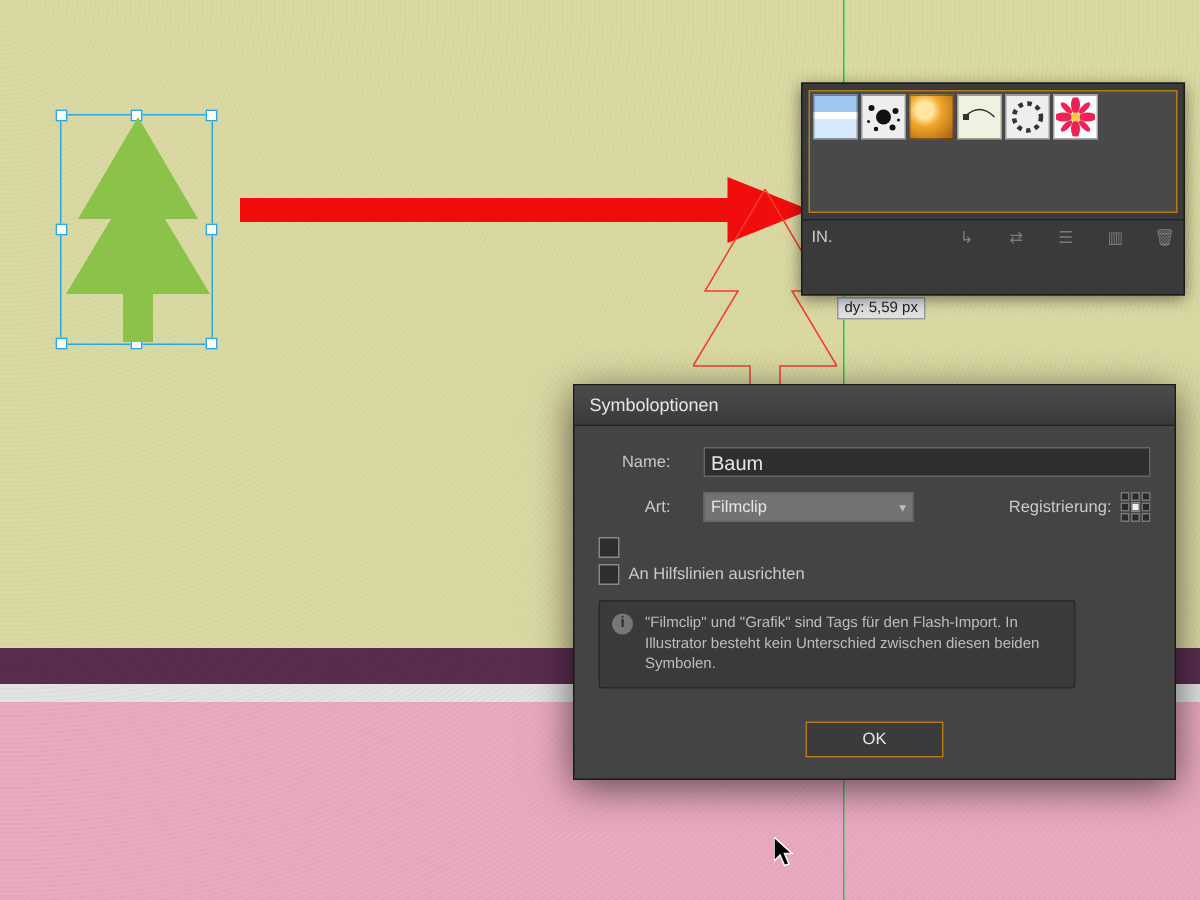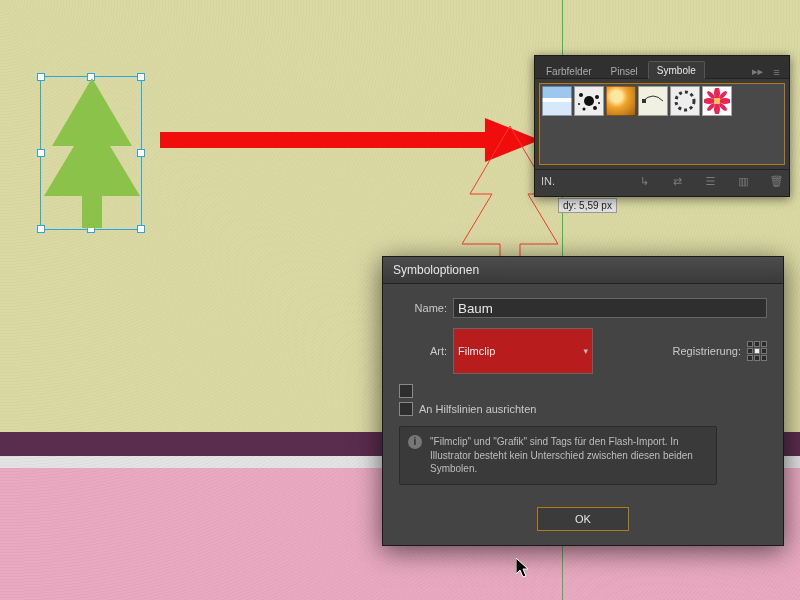--- a/index.html
+++ b/index.html
@@ -40,23 +40,23 @@
   .sw5{background:#eee}
   .sw6{background:#fff}
   .sp-footer{display:flex;align-items:center;height:22px;padding:0 6px;gap:20px;color:#888;border-top:1px solid #222}
   .sp-footer .spacer{flex:1}
   .ico{width:13px;height:13px;display:inline-flex;align-items:center;justify-content:center;font-size:11px;color:#7c7c7c}
   
   .dialog{position:absolute;left:382px;top:256px;width:400px;background:#444;border:1px solid #1a1a1a;box-shadow:0 5px 25px rgba(0,0,0,.6);color:#d6d6d6}
   .dlg-title{height:26px;line-height:26px;padding-left:10px;background:linear-gradient(#4c4c4c,#3a3a3a);border-bottom:1px solid #222;font-size:12px;color:#e5e5e5}
   .dlg-body{padding:14px 16px 12px 16px}
   .row{display:flex;align-items:center;margin-bottom:10px}
-  .lbl{width:48px;text-align:right;padding-right:6px;color:#c9c9c9}
+  .lbl{width:48px;text-align:right;padding-right:22px;color:#c9c9c9}
   .inp{flex:1;height:18px;background:#2f2f2f;border:1px solid #666;color:#e6e6e6;padding:0 4px}
-  .sel{width:130px;height:18px;background:#b91c1c;border:1px solid #666;color:#e6e6e6;padding:13px 4px;display:flex;align-items:center;justify-content:space-between}
+  .sel{width:130px;height:18px;background:#737373;border:1px solid #666;color:#e6e6e6;padding:0 4px;display:flex;align-items:center;justify-content:space-between}
   .sel::after{content:"▾";font-size:9px;color:#bbb}
   .reg{margin-left:auto;display:flex;align-items:center;gap:6px;color:#c9c9c9}
   .reg-grid{width:20px;height:20px;display:grid;grid-template-columns:repeat(3,1fr);grid-template-rows:repeat(3,1fr);gap:1px}
   .reg-grid span{background:#2a2a2a;border:1px solid #777}
   .reg-grid span.c{background:#eee}
   .cb-row{display:flex;align-items:center;gap:6px;margin:4px 0;color:#c9c9c9}
   .cb{width:12px;height:12px;border:1px solid #888;background:#2e2e2e}
   .info-box{display:flex;gap:8px;background:#3a3a3a;border:1px solid #2a2a2a;border-radius:2px;padding:8px;margin-top:10px;color:#bdbdbd;font-size:10px;line-height:1.35;max-width:300px}
   .info-i{width:14px;height:14px;border-radius:50%;background:#777;color:#2a2a2a;font-weight:bold;display:flex;align-items:center;justify-content:center;font-size:10px;flex:none}
   .dlg-buttons{display:flex;justify-content:center;gap:24px;padding:10px 0 14px 0}
@@ -90,29 +90,20 @@
     <path d="M325 0 L380 22 L325 44 Z" fill="#f20d0d"></path>
   </svg>
 
   <svg class="tree-outline" width="96" height="150" viewBox="0 0 96 150">
     <path d="M48 0 L88 68 L66 68 L96 118 L58 118 L58 150 L38 150 L38 118 L0 118 L30 68 L8 68 Z" fill="none" stroke="#f23b2e" stroke-width="1"></path>
   </svg>
 
   <div class="dy-tip">dy: 5,59 px</div>
 
   <div class="symbols-panel">
-    <div class="sp-tabs">
-      <div class="sp-tab">Farbfelder</div>
-      <div class="sp-tab">Pinsel</div>
-      <div class="sp-tab active">Symbole</div>
-      <div class="sp-tools">
-        <span class="ico">▸▸</span>
-        <span class="ico">≡</span>
-      </div>
-    </div>
     <div class="sp-body">
       <div class="swatch sw1"></div>
       <div class="swatch sw2">
         <svg width="26" height="26" viewBox="0 0 26 26">
             <g fill="#111">
               <circle cx="13" cy="13" r="5"></circle>
               <circle cx="5" cy="7" r="2"></circle>
               <circle cx="21" cy="9" r="2"></circle>
               <circle cx="8" cy="21" r="1.5"></circle>
               <circle cx="19" cy="20" r="2"></circle>

